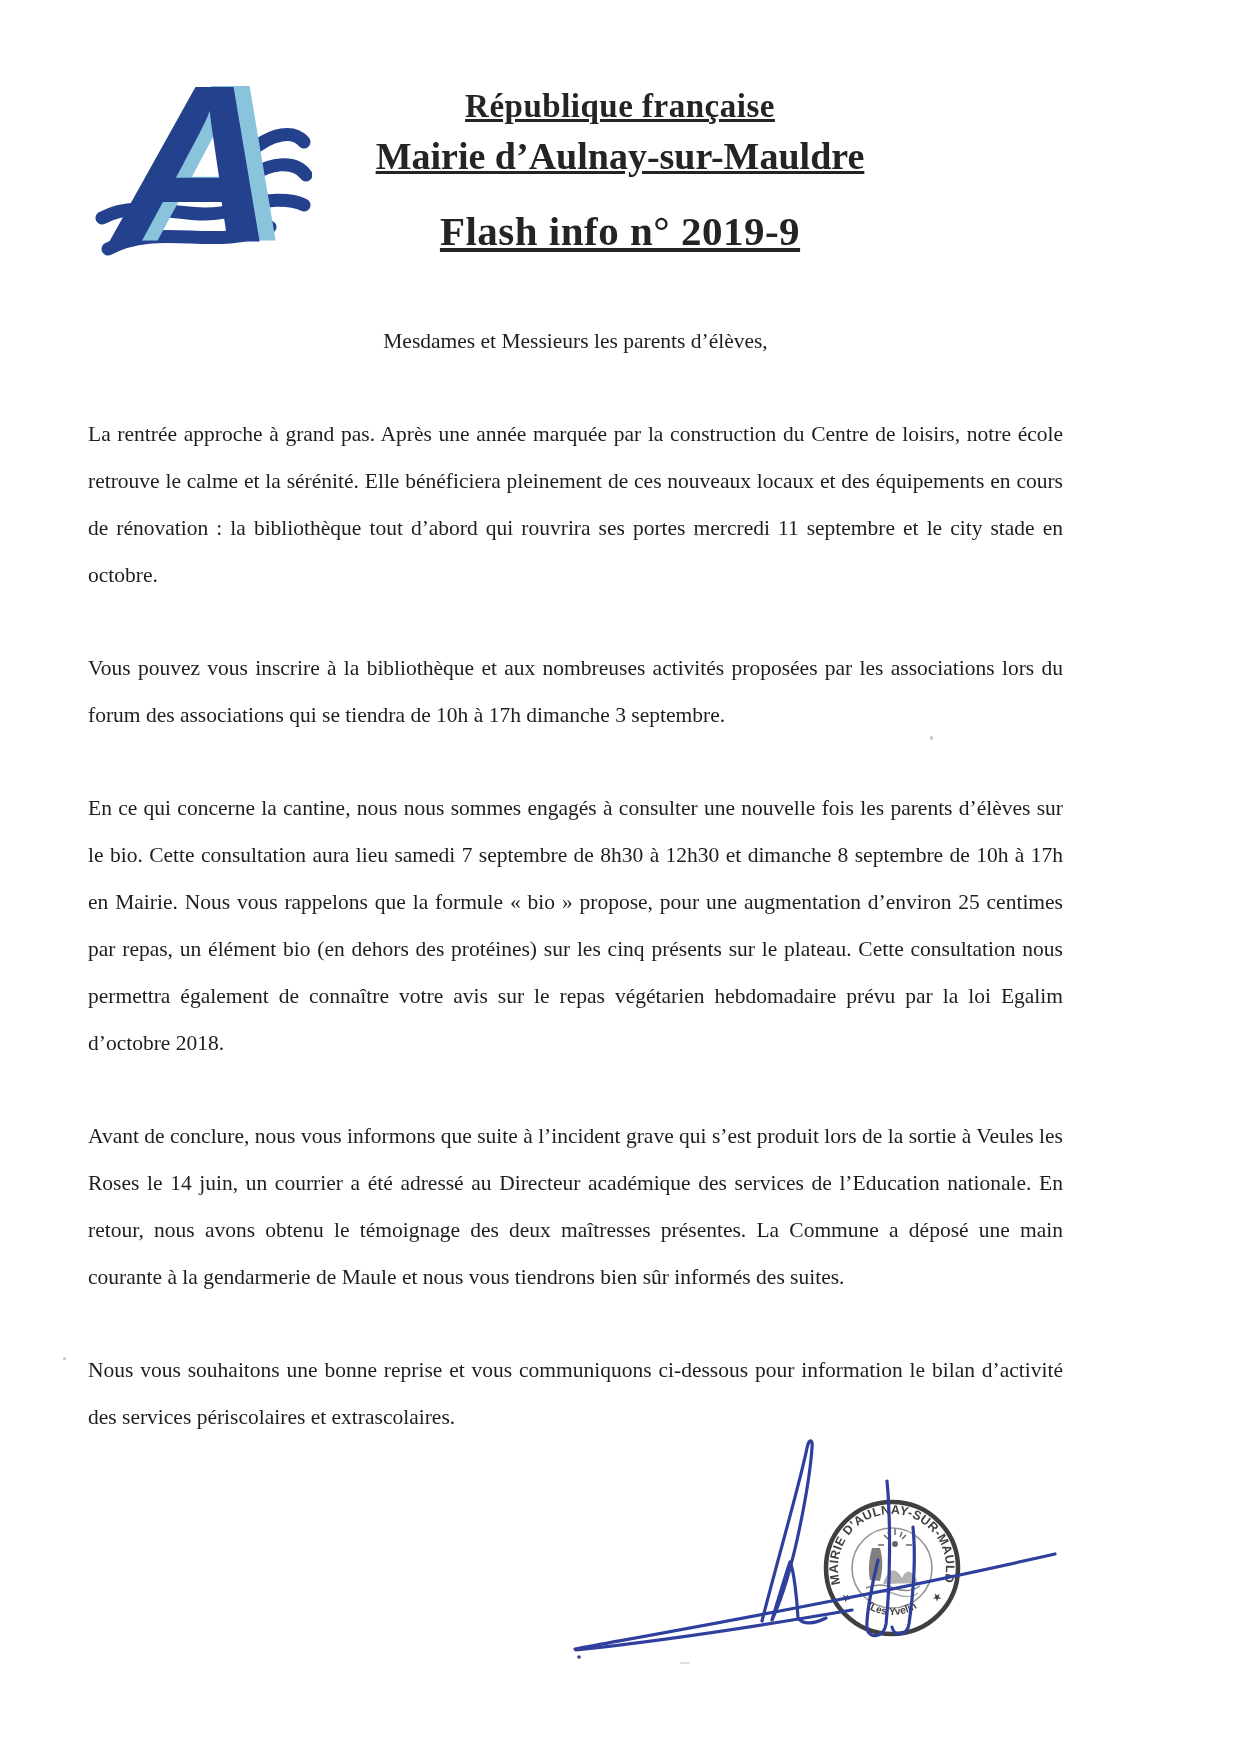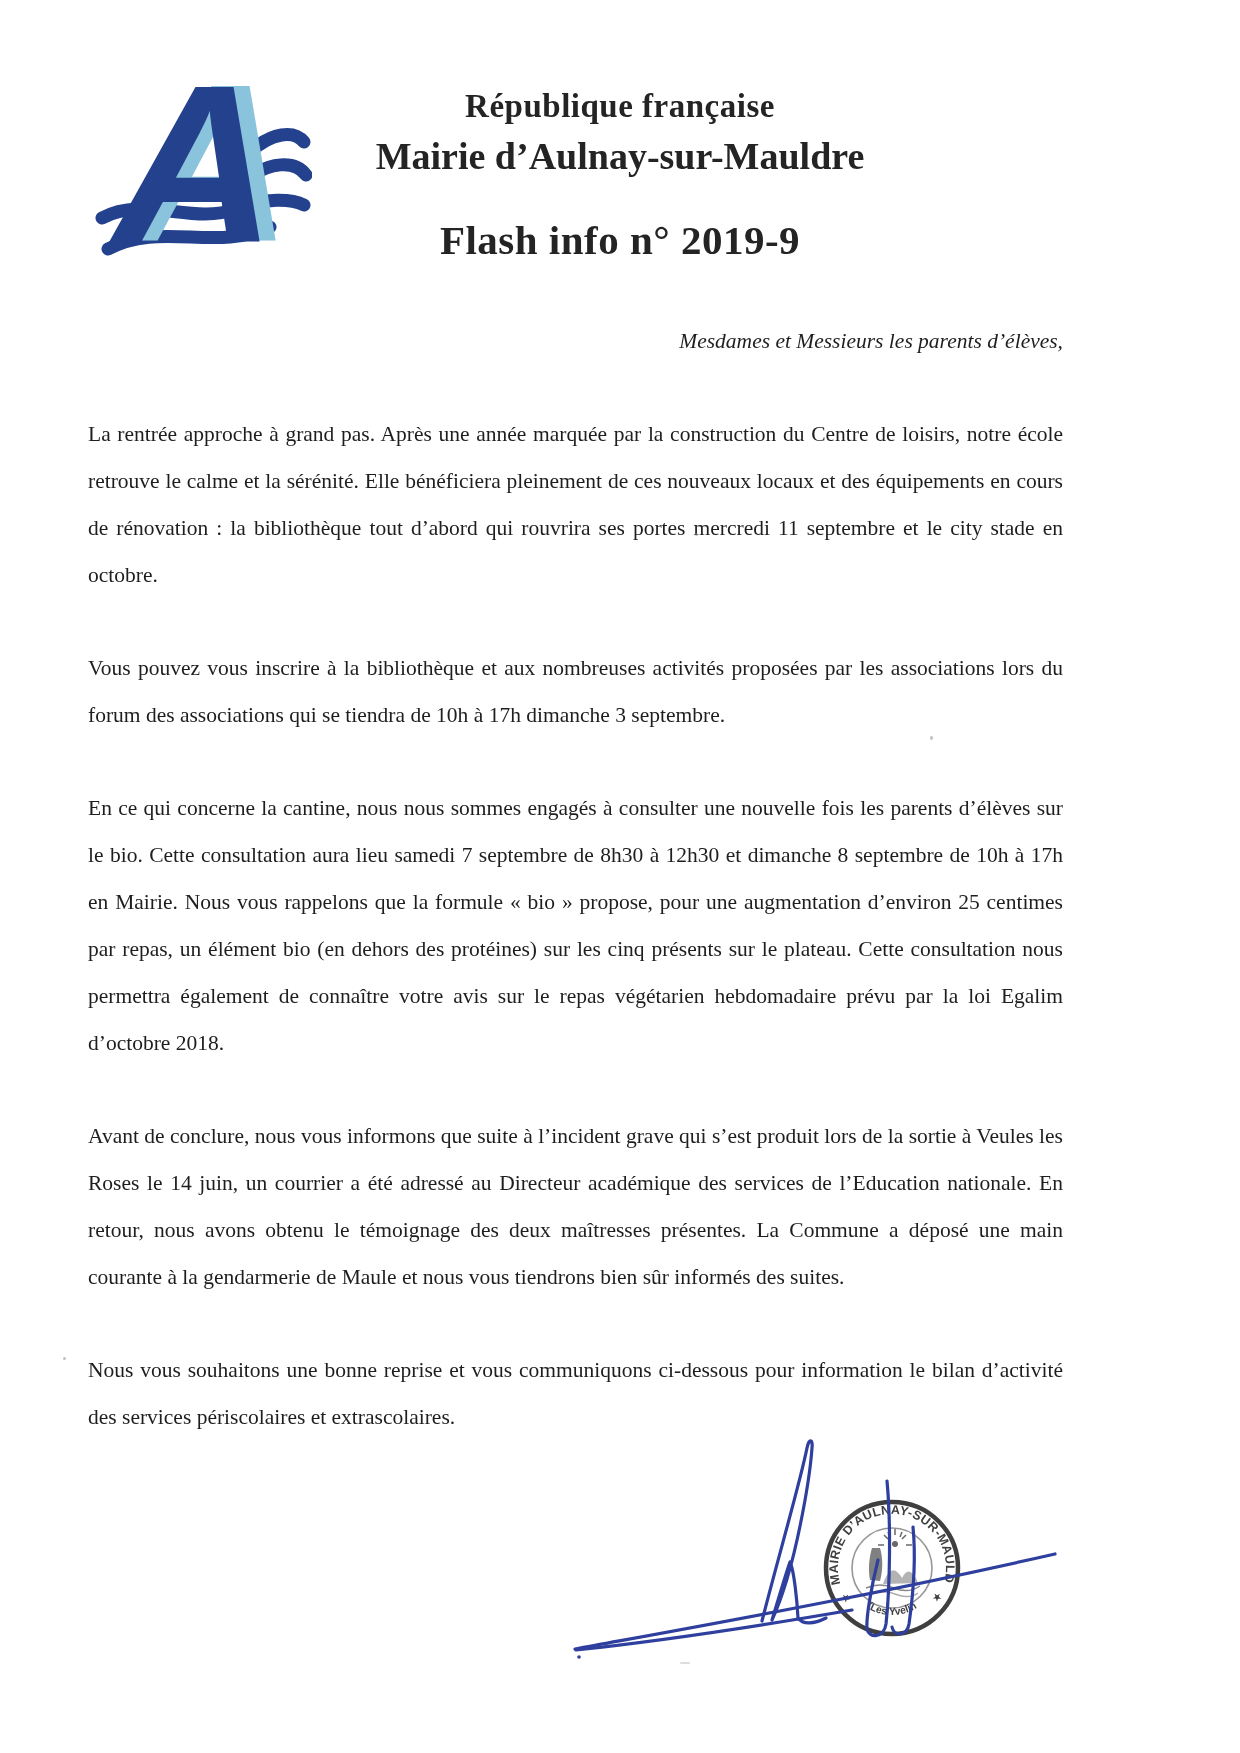--- a/index.html
+++ b/index.html
@@ -22,39 +22,40 @@
     height: 214px;
   }
   .head {
     position: absolute;
     top: 88px;
     left: 0;
     width: 100%;
     text-align: center;
     font-weight: 700;
     color: #242424;
+    text-decoration: underline;
   }
   .republic { font-size: 33px; letter-spacing: 0.5px; }
   .mairie   { font-size: 38px; margin-top: 9px; }
   .phone    { font-size: 21px; margin-top: 3px; letter-spacing: 1px; }
-  .title    { font-size: 41px; margin-top: 38px; letter-spacing: 0.5px; }
+  .title    { font-size: 41px; margin-top: 29px; letter-spacing: 0.5px; }
 
   
   .body-text {
     position: absolute;
     top: 318px;
     left: 88px;
     width: 975px;
     font-size: 21.5px;
     line-height: 47px;
     color: #1e1e1e;
   }
   .para { margin: 0; text-align: justify; }
   .para.gap { margin-top: 46px; }
-  .salutation { text-align: right; font-style: italic; }
+  .salutation { text-align: center; }
 
   
   .stamp-svg {
     position: absolute;
     left: 822px;
     top: 1498px;
     width: 140px;
     height: 140px;
     opacity: 0.92;
   }

